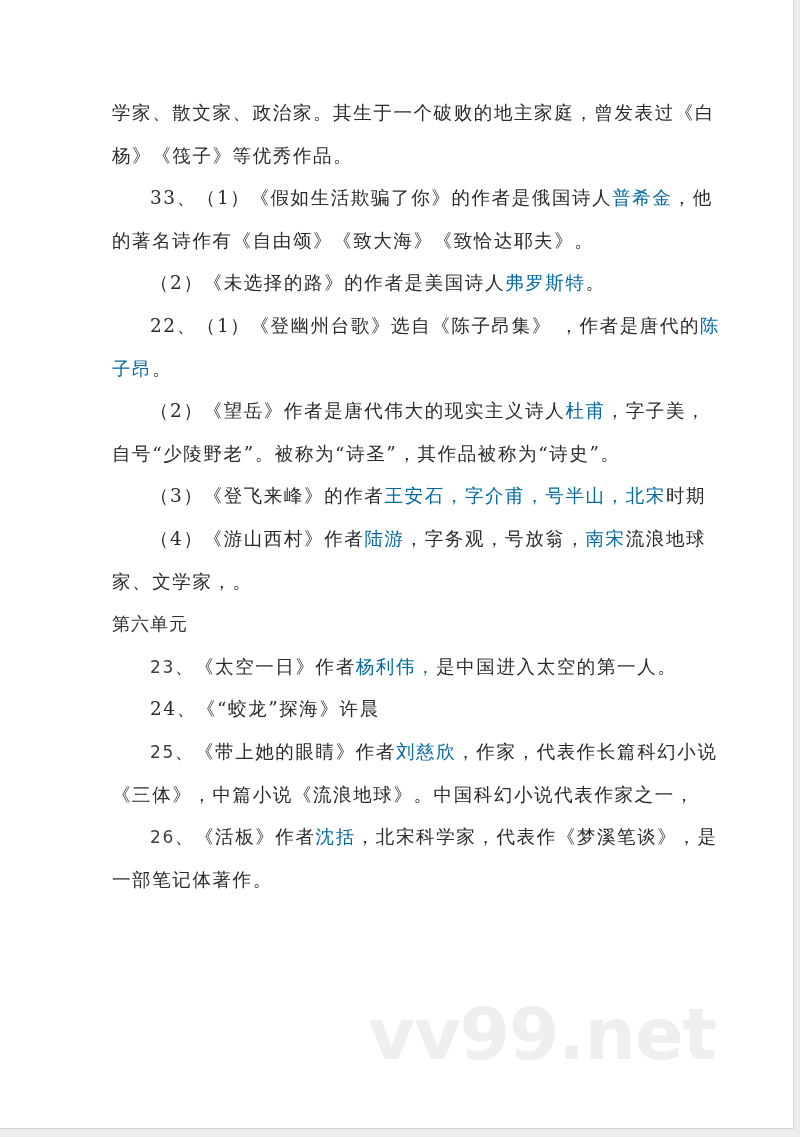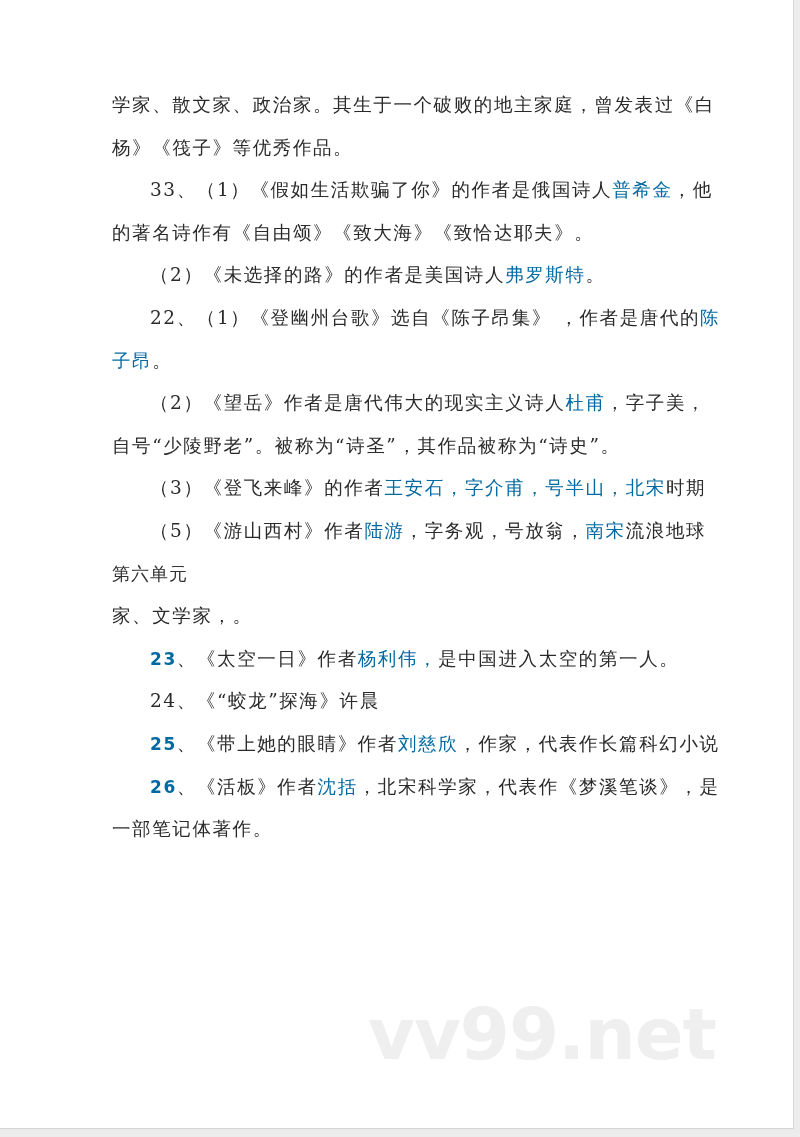--- a/index.html
+++ b/index.html
@@ -4,27 +4,27 @@
   <style>
     html, body { margin: 0; padding: 0; }
     body {
       width: 800px; height: 1137px; background: #ececec; position: relative; overflow: hidden;
       font-family: "DejaVu Serif", "Liberation Serif", serif;
     }
     .page {
       position: absolute; left: 0; top: 0; width: 793px; height: 1128px;
       background: #ffffff; border-right: 1px solid #d9d9d9; border-bottom: 1px solid #d4d4d4;
     }
-    .content { position: absolute; left: 112px; top: 84px; width: 572px; }
+    .content { position: absolute; left: 112px; top: 92px; width: 572px; }
     .line {
       height: 42.6px; line-height: 42.6px; font-size: 18.5px; color: #2a2a2a;
       white-space: nowrap; letter-spacing: 1.6px;
     }
     .indent { padding-left: 38px; }
-    .num { font-family: "DejaVu Sans", "Liberation Sans", sans-serif; font-weight: bold; font-size: 17px; color: #0369a1; }
+    .num { font-family: "DejaVu Sans", "Liberation Sans", sans-serif; font-weight: normal; font-size: 17px; color: #404040; }
     .g { color: #0369a1; }
     .heading { font-size: 18px; color: #333; letter-spacing: 1px; }
     .watermark {
       position: absolute; left: 368px; top: 998px; font-family: "DejaVu Sans", "Liberation Sans", sans-serif;
       font-weight: bold; font-size: 72px; color: #efefef; letter-spacing: -1px; line-height: 1;
     }
   </style>
 </head>
 <body>
 
@@ -33,23 +33,24 @@
       <div class="line"><span>学家、散文家、政治家。其生于一个破败的地主家庭，曾发表过《白</span></div>
       <div class="line"><span>杨》《筏子》等优秀作品。</span></div>
       <div class="line indent"><span>33、（1）《假如生活欺骗了你》的作者是俄国诗人</span><span class="g">普希金</span><span>，他</span></div>
       <div class="line"><span>的著名诗作有《自由颂》《致大海》《致恰达耶夫》。</span></div>
       <div class="line indent"><span>（2）《未选择的路》的作者是美国诗人</span><span class="g">弗罗斯特</span><span>。</span></div>
       <div class="line indent"><span>22、（1）《登幽州台歌》选自《陈子昂集》 ，作者是唐代的</span><span class="g">陈</span></div>
       <div class="line"><span class="g">子昂</span><span>。</span></div>
       <div class="line indent"><span>（2）《望岳》作者是唐代伟大的现实主义诗人</span><span class="g">杜甫</span><span>，字子美，</span></div>
       <div class="line"><span>自号“少陵野老”。被称为“诗圣”，其作品被称为“诗史”。</span></div>
       <div class="line indent"><span>（3）《登飞来峰》的作者</span><span class="g">王安石，字介甫，号半山，北宋</span><span>时期</span></div>
-      <div class="line indent"><span>（5）《游山西村》作者</span><span class="g">陆游</span><span>，字务观，号放翁，</span><span class="g">南宋</span><span>流浪地球</span></div>
+      <div class="line indent"><span>（4）《游山西村》作者</span><span class="g">陆游</span><span>，字务观，号放翁，</span><span class="g">南宋</span><span>流浪地球</span></div>
+      <div class="line"><span>家、文学家，。</span></div>
       <div class="line heading"><span>第六单元</span></div>
-      <div class="line"><span>家、文学家，。</span></div>
       <div class="line indent"><span class="num">23</span><span>、《太空一日》作者</span><span class="g">杨利伟，</span><span>是中国进入太空的第一人。</span></div>
       <div class="line indent"><span>24、《“蛟龙”探海》许晨</span></div>
       <div class="line indent"><span class="num">25</span><span>、《带上她的眼睛》作者</span><span class="g">刘慈欣</span><span>，作家，代表作长篇科幻小说</span></div>
+      <div class="line"><span>《三体》，中篇小说《流浪地球》。中国科幻小说代表作家之一，</span></div>
       <div class="line indent"><span class="num">26</span><span>、《活板》作者</span><span class="g">沈括</span><span>，北宋科学家，代表作《梦溪笔谈》，是</span></div>
       <div class="line"><span>一部笔记体著作。</span></div>
     </div>
   <div class="watermark">vv99.net</div>
 </div>
 
 </body></html>

